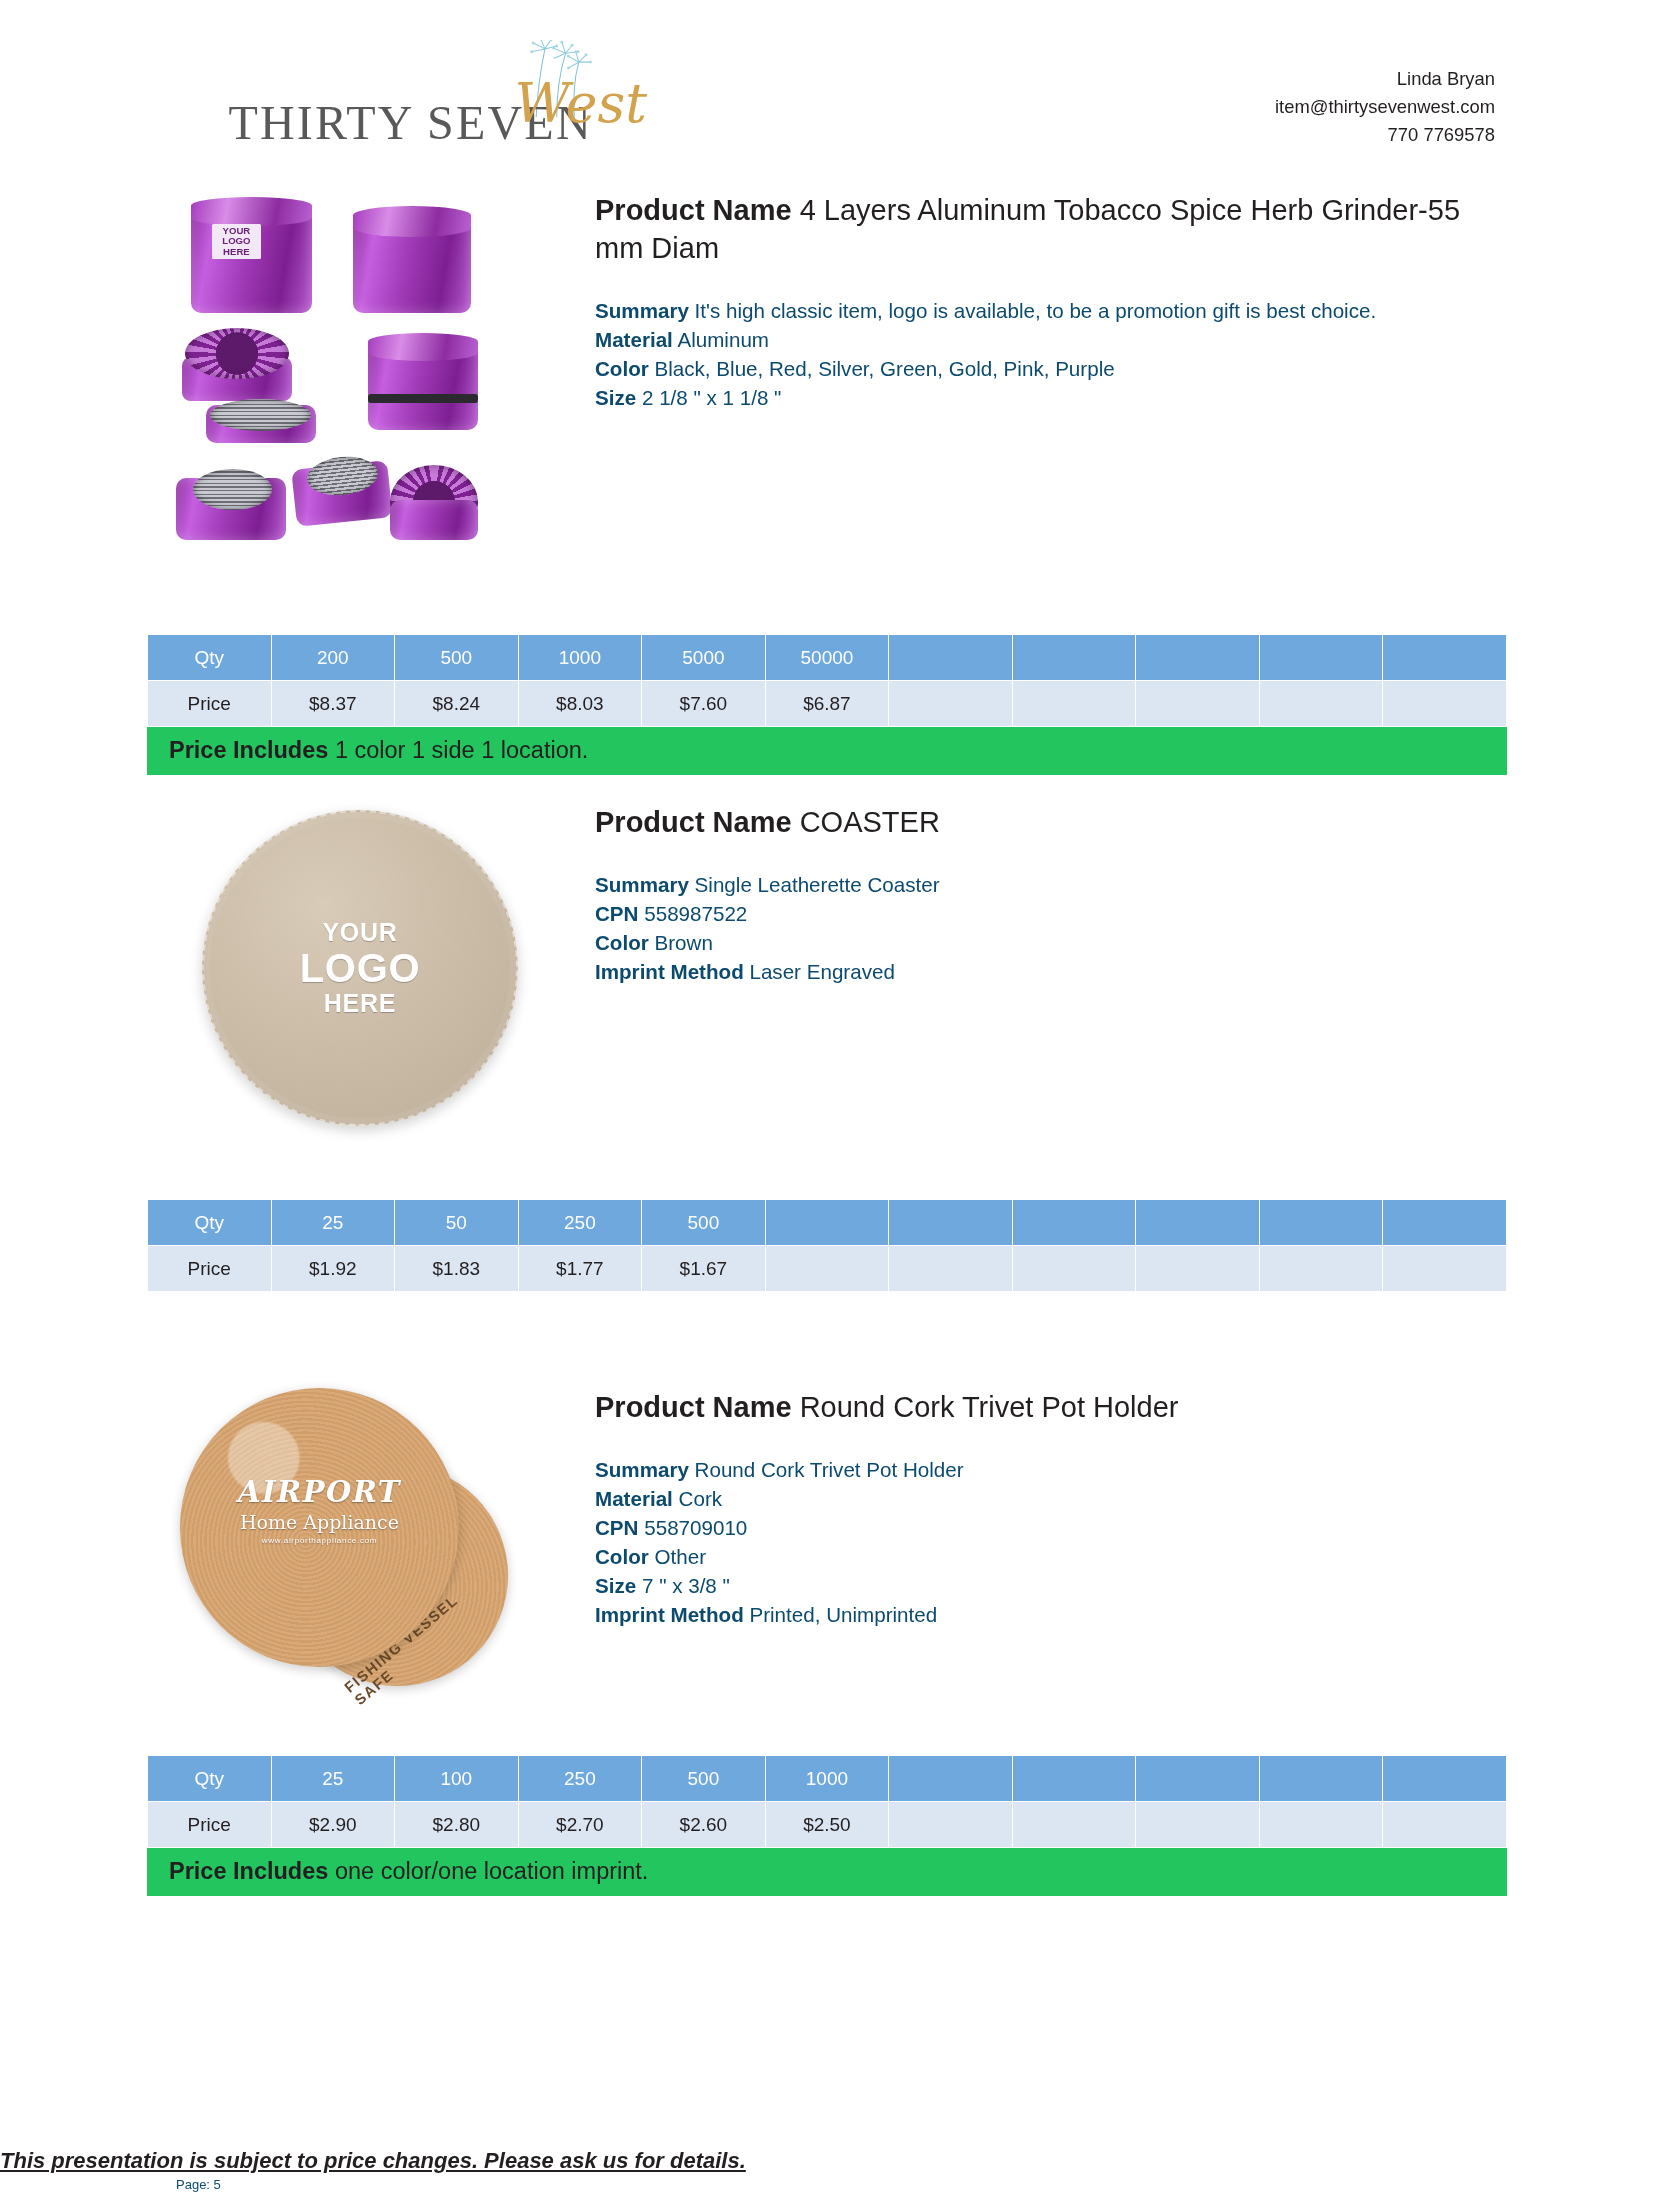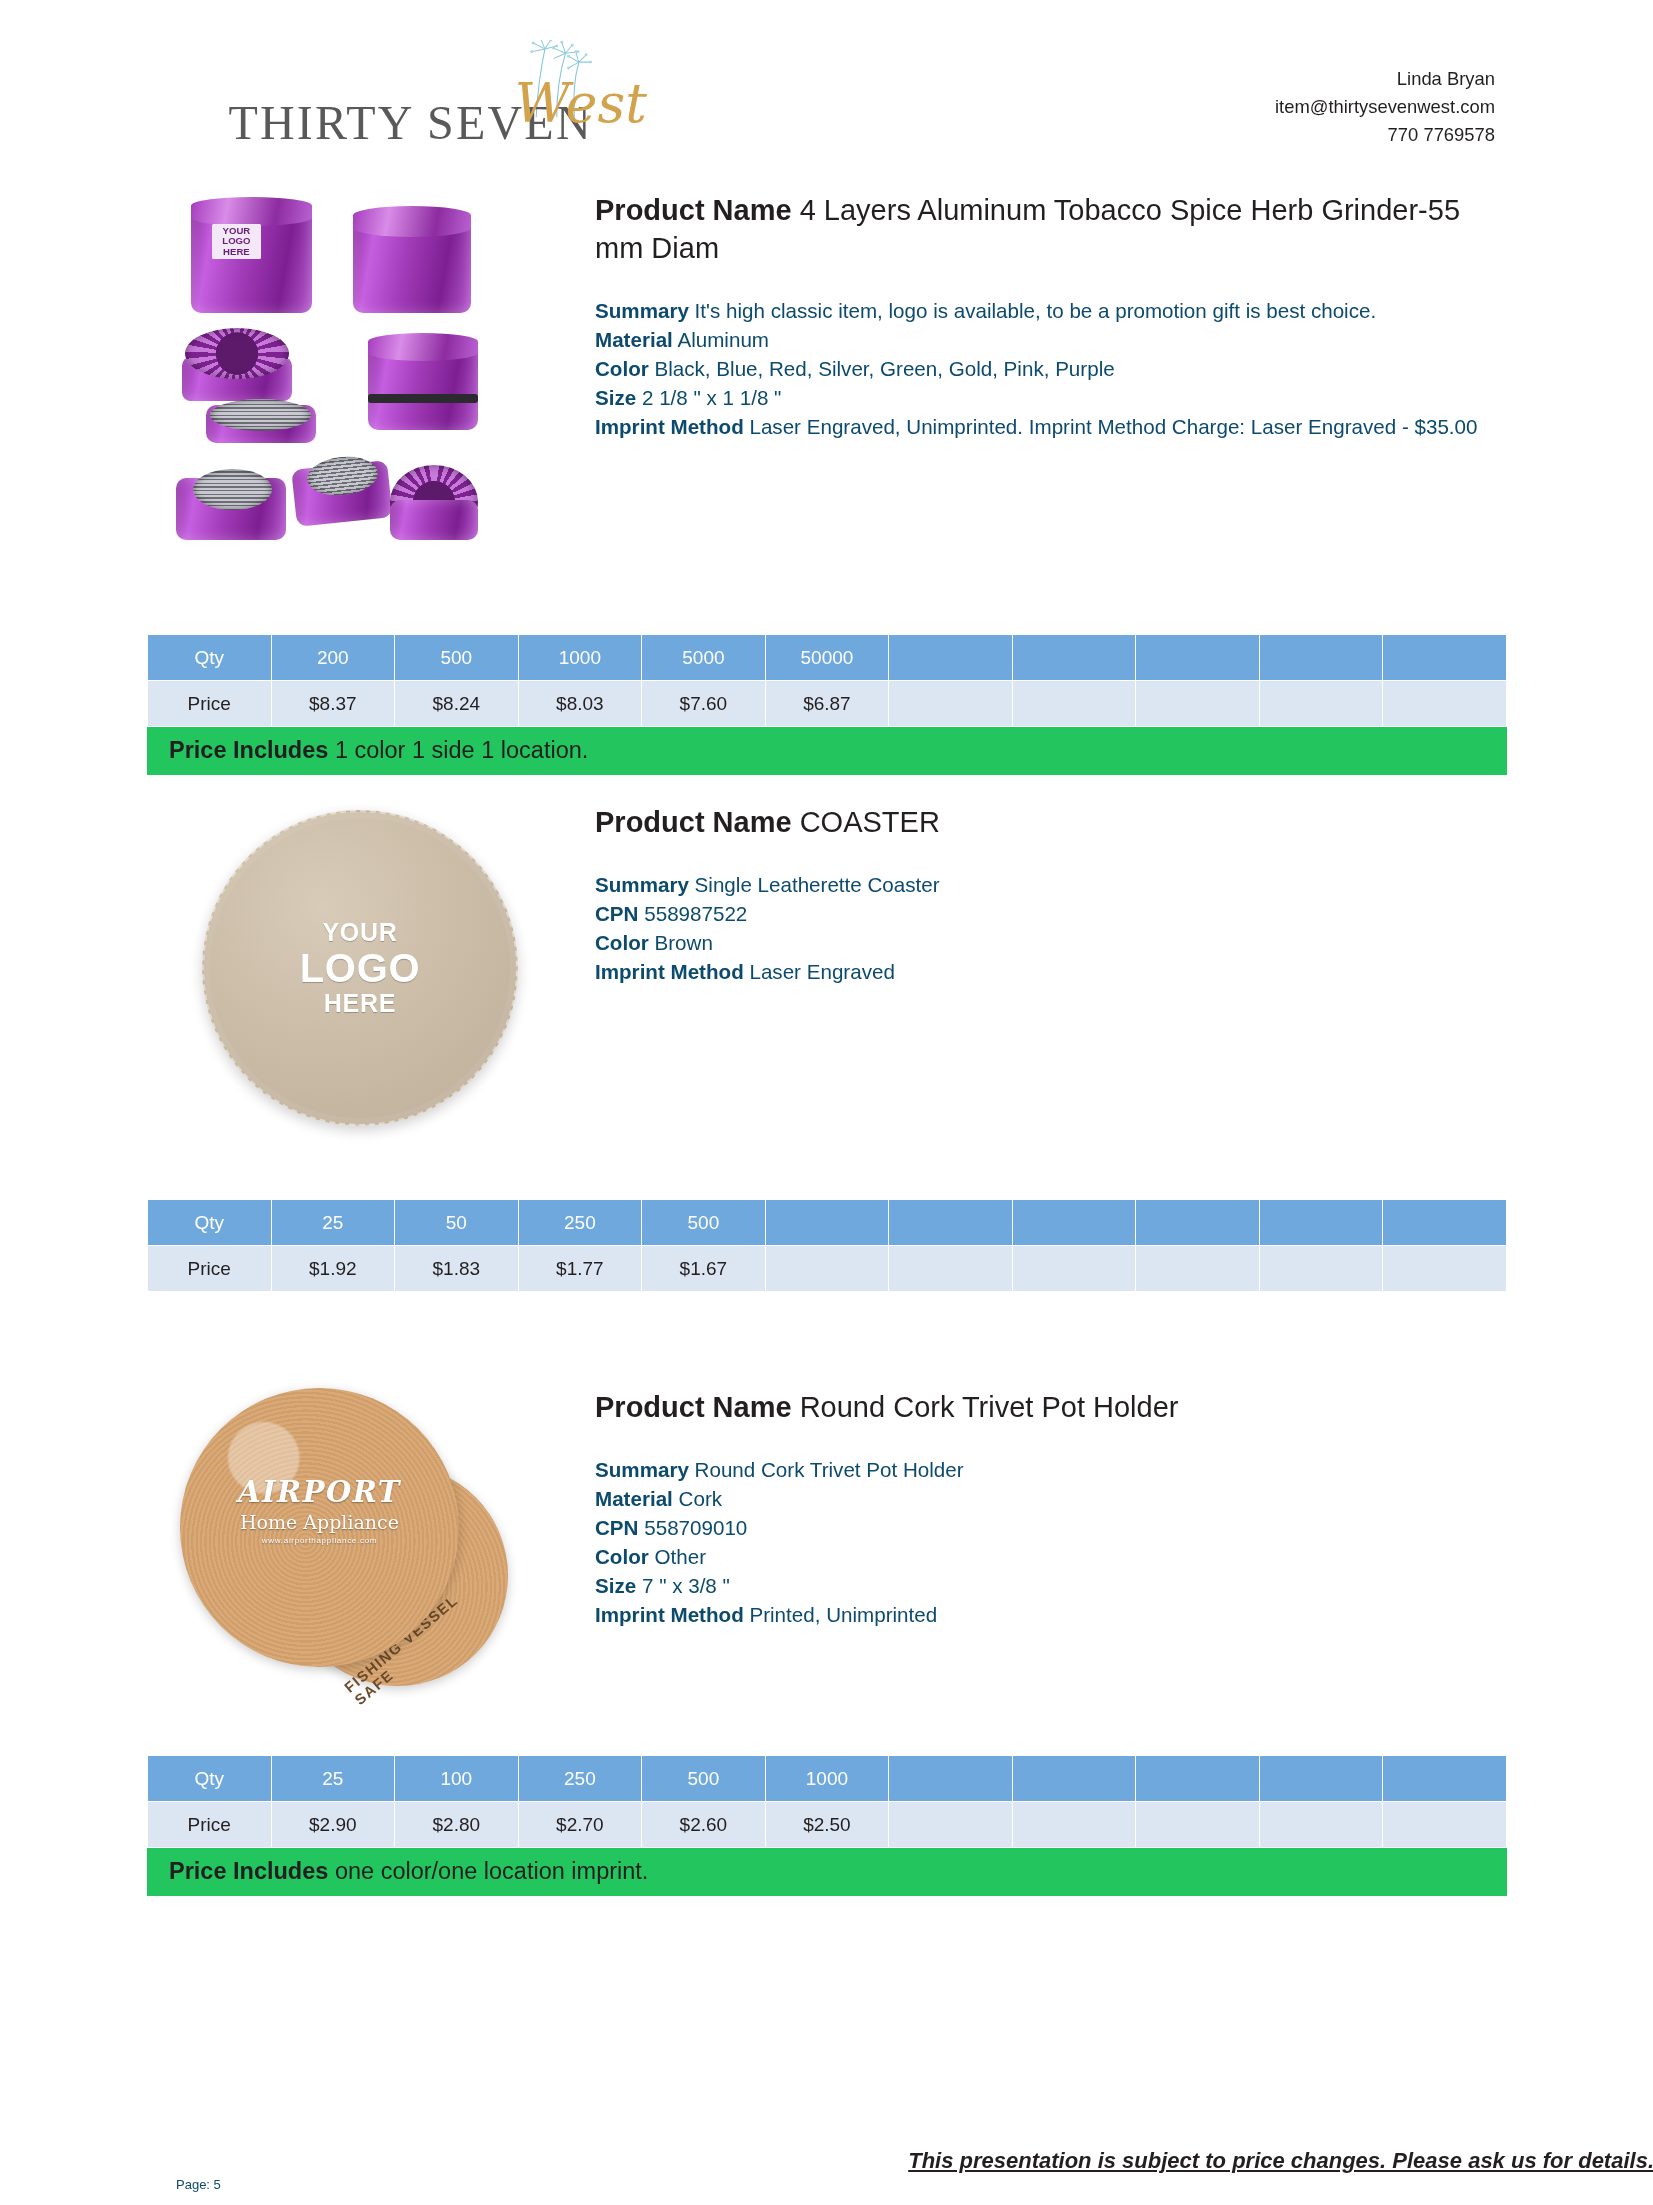--- a/index.html
+++ b/index.html
@@ -138,21 +138,21 @@
 
   
   .footer {
     position: absolute;
     left: 0;
     right: 0;
     bottom: 31px;
     width: 1654px;
   }
   .footer-note {
-    text-align: right;
+    text-align: left;
     font-size: 22px;
     font-weight: bold;
     font-style: italic;
     text-decoration: underline;
     color: #231f20;
   }
   .footer-page {
     position: absolute;
     left: 176px;
     top: 29px;
@@ -351,24 +351,20 @@
             <span>Aluminum</span>
           </div>
           <div>
             <b>Color</b>
             <span>Black, Blue, Red, Silver, Green, Gold, Pink, Purple</span>
           </div>
           <div>
             <b>Size</b>
             <span>2 1/8 " x 1 1/8 "</span>
           </div>
-          <div>
-            <b>Imprint Method</b>
-            <span>Laser Engraved, Unimprinted. Imprint Method Charge: Laser Engraved - $35.00</span>
-          </div>
         </div>
       </div>
     </div>
 
     <div style="height:38px;"></div>
 
     <table class="pricing">
       <tbody>
           <tr class="qty-row">
         <td>Qty</td>

